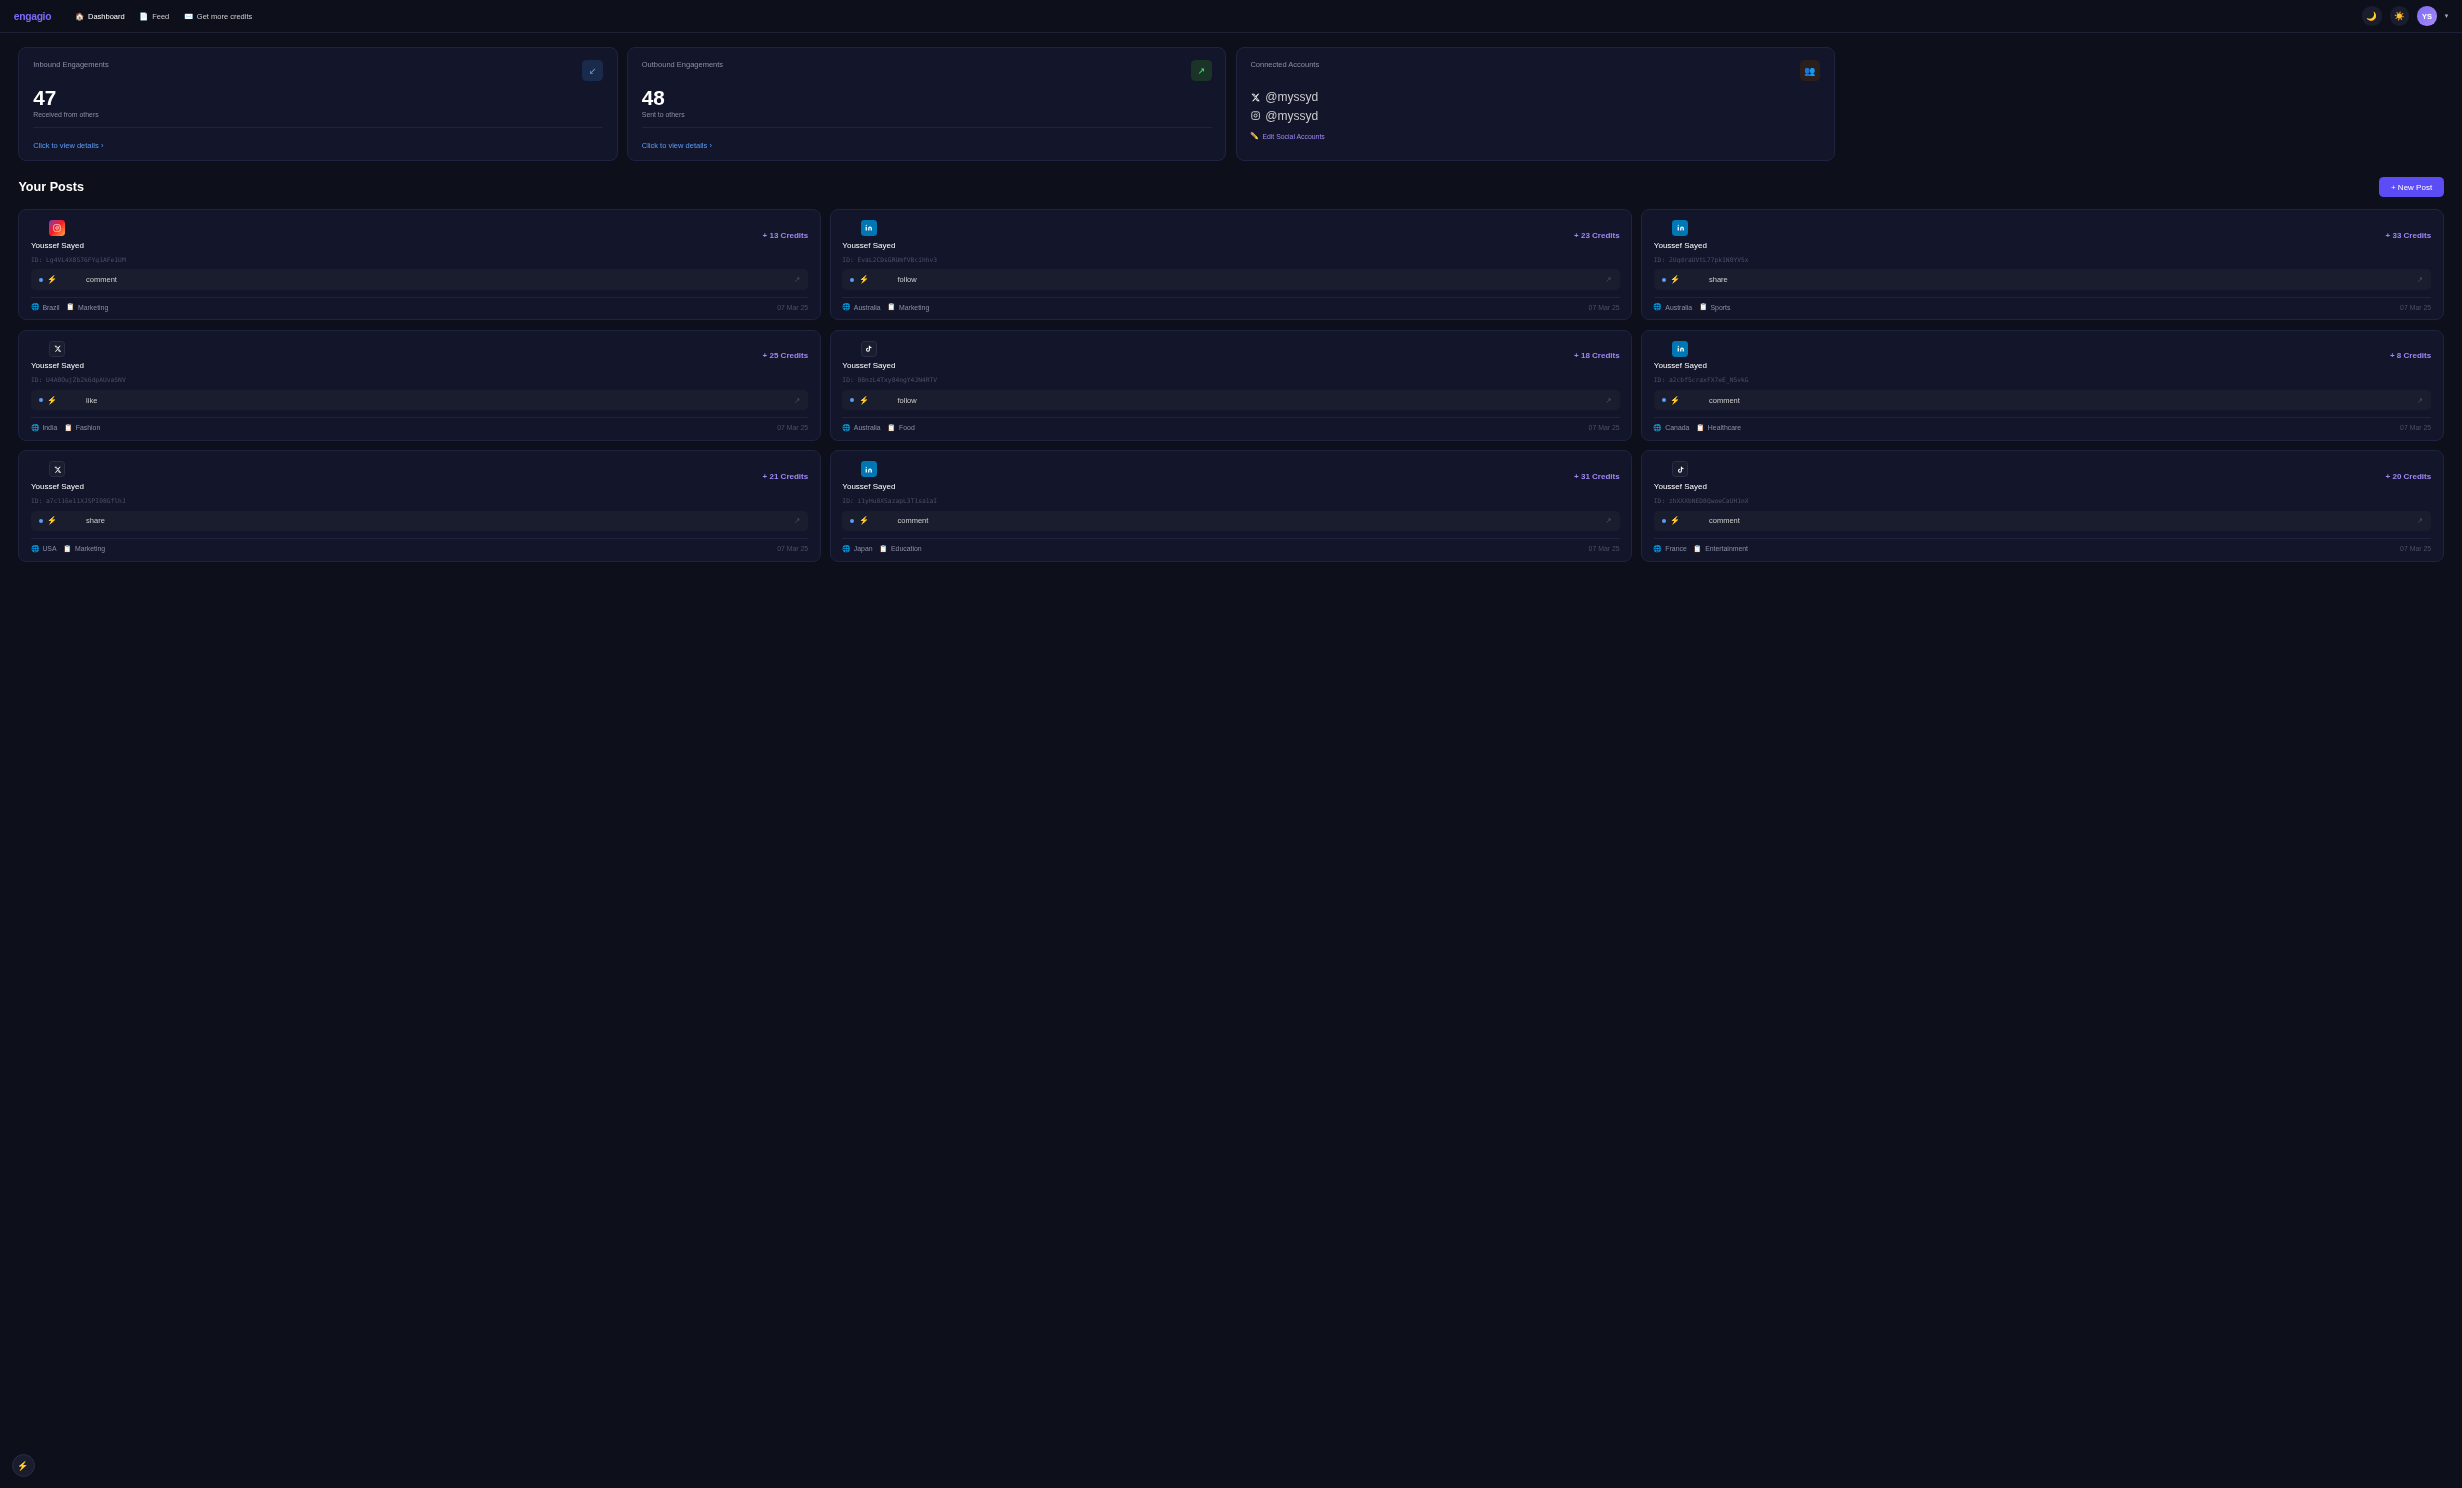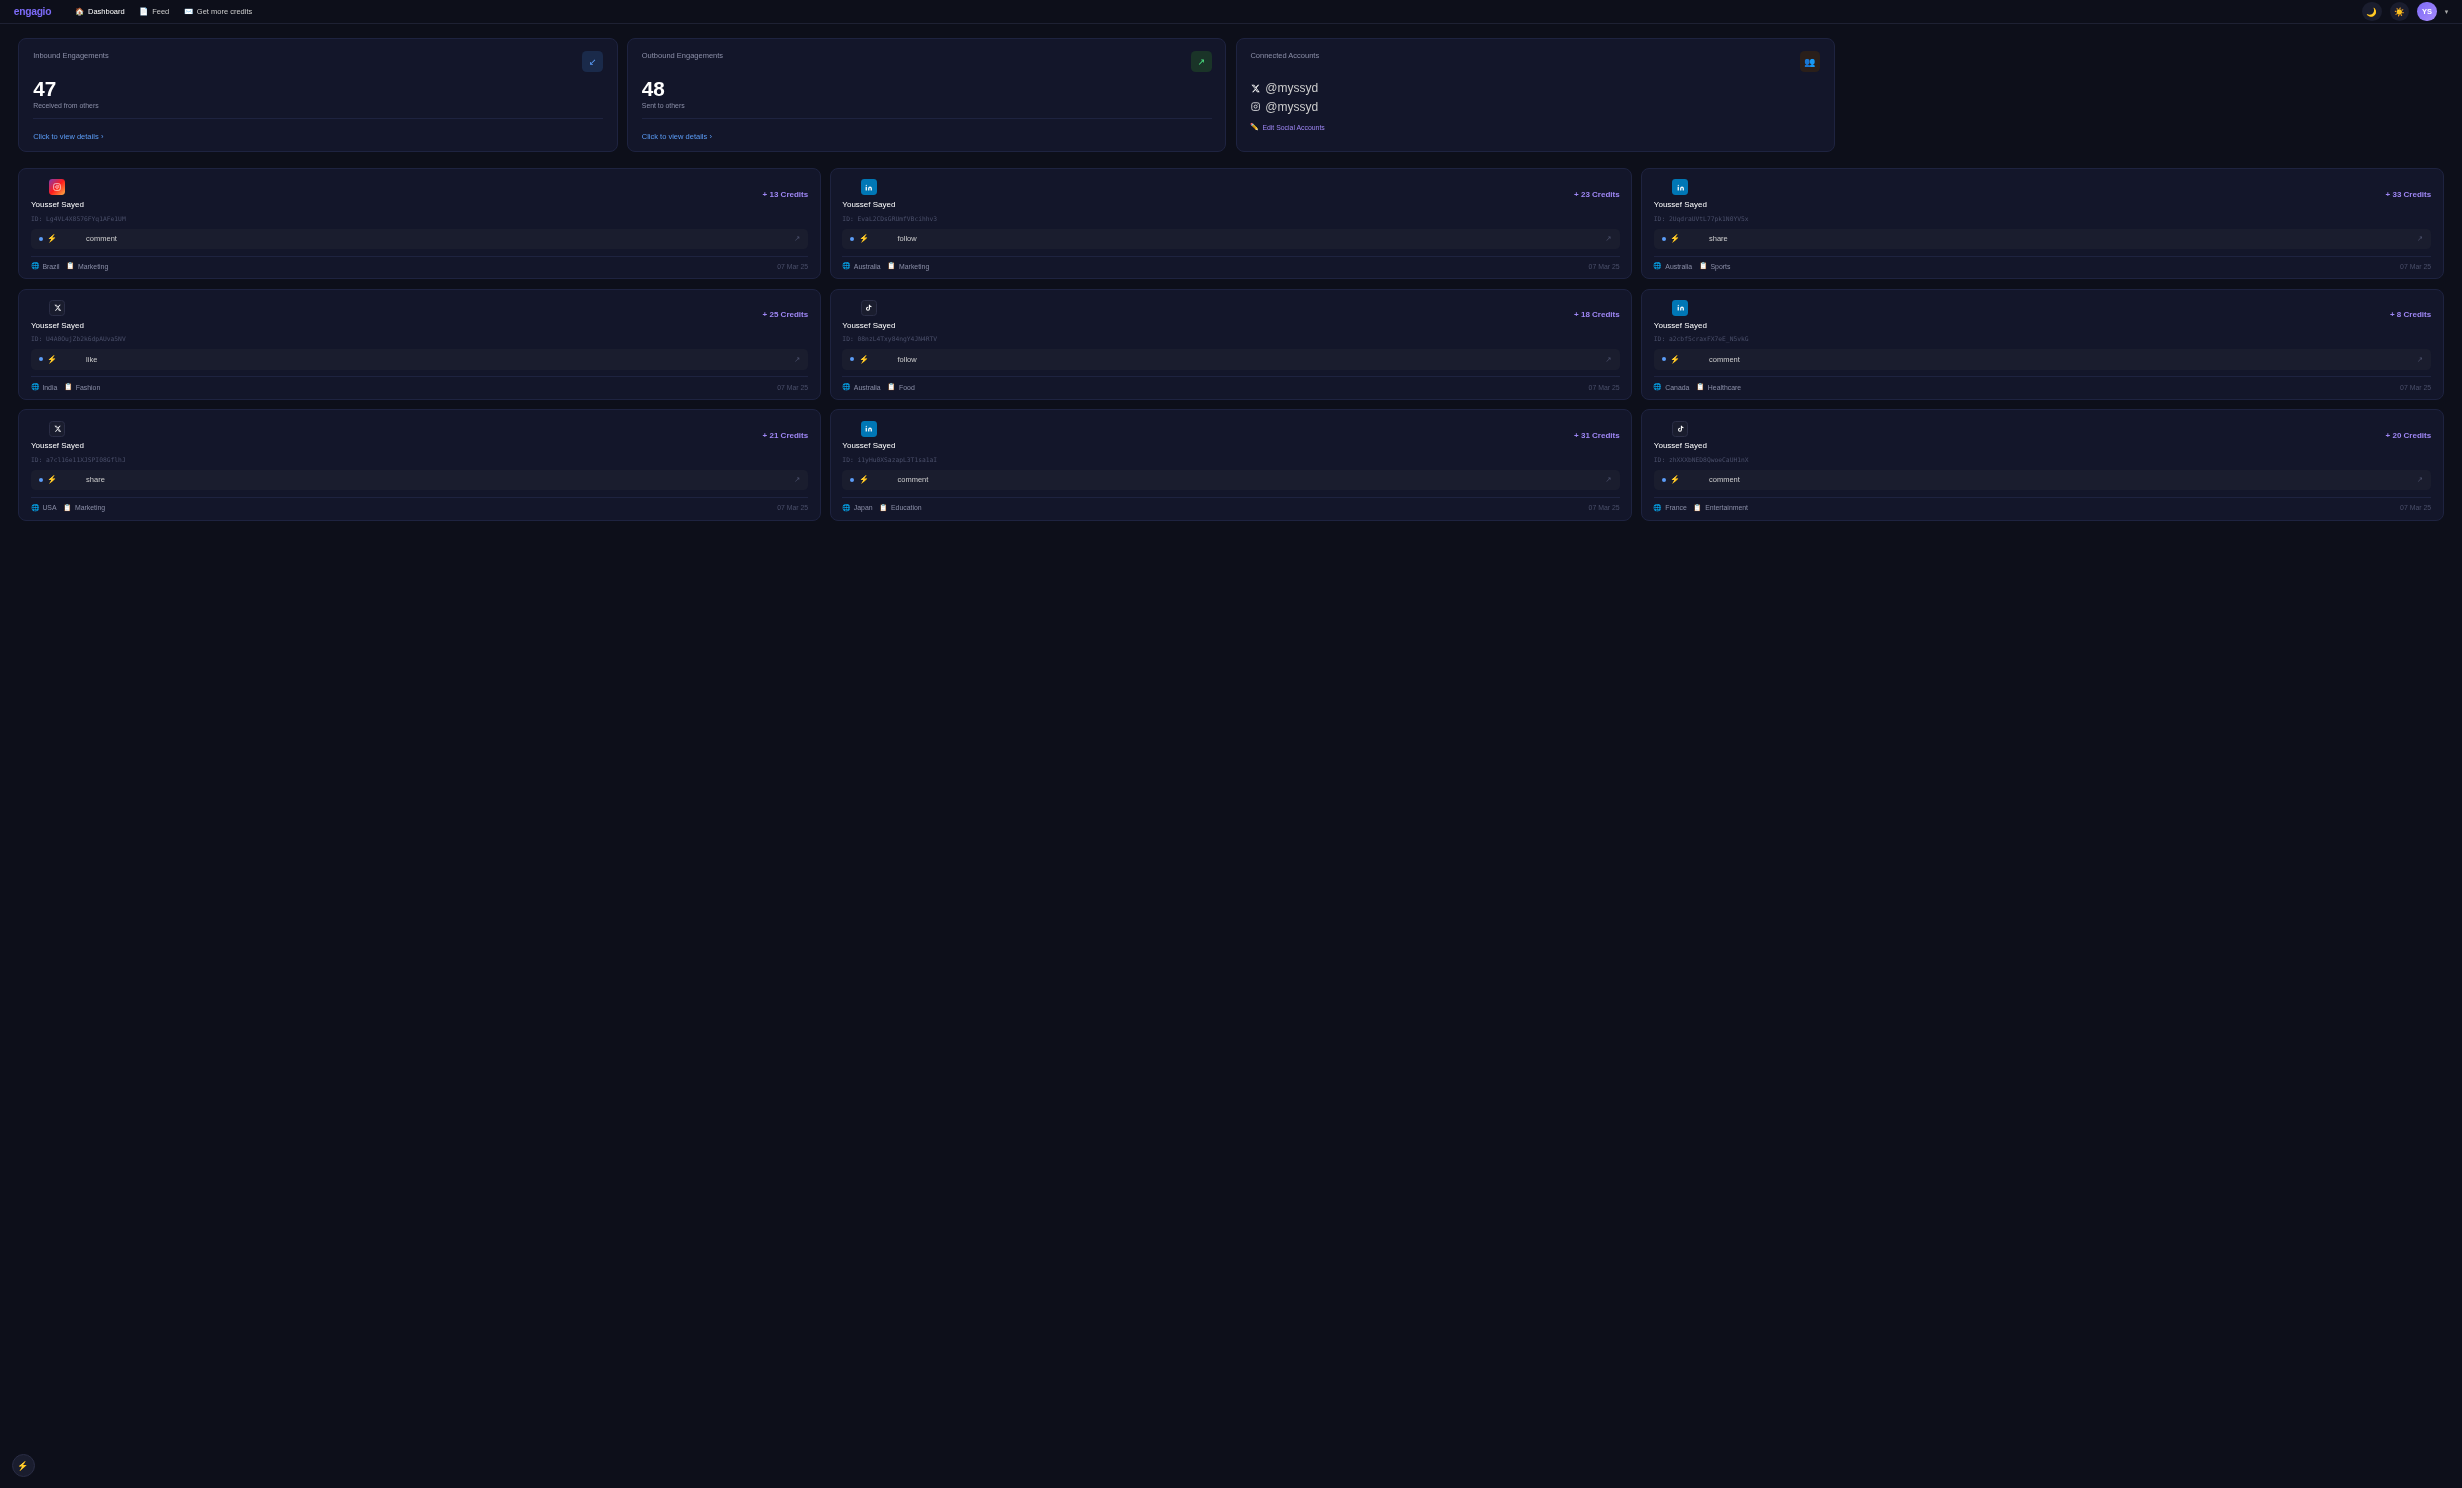--- a/index.html
+++ b/index.html
@@ -10,21 +10,21 @@
       min-height: 100vh;
     }
 
     
     nav {
       background: #0d0f1a;
       border-bottom: 0.6px solid #1e2133;
       display: flex;
       align-items: center;
       padding: 0 13.8px;
-      height: 24px;
+      height: 33px;
       gap: 13.8px;
     }
     .nav-logo {
       color: #7c6af7;
       font-weight: 700;
       font-size: 10.3px;
       letter-spacing: -0.3px;
     }
     .nav-links { display: flex; gap: 3.4px; align-items: center; margin-left: 4.6px; }
     .nav-link {
@@ -258,20 +258,24 @@
         </div>
       </div>
       <div class="edit-social">
         <span>✏️</span>
         <span>Edit Social Accounts</span>
       </div>
     </div>
   </div>
 
   <div>
+    <div class="posts-header">
+      <h2 class="posts-title">Your Posts</h2>
+      <button class="new-post-btn">+ New Post</button>
+    </div>
 
     <div class="posts-grid" id="posts-grid">
     <div class="post-card">
       <div class="post-card-header">
         <div class="post-user">
           <div class="platform-icon platform-instagram">
         <svg width="8" height="8" viewBox="0 0 24 24" fill="none" stroke="white" stroke-width="2">
                   <rect x="2" y="2" width="20" height="20" rx="5"></rect>
                   <circle cx="12" cy="12" r="4"></circle>
                   <circle cx="17.5" cy="6.5" r="1.5" fill="white" stroke="none"></circle>

